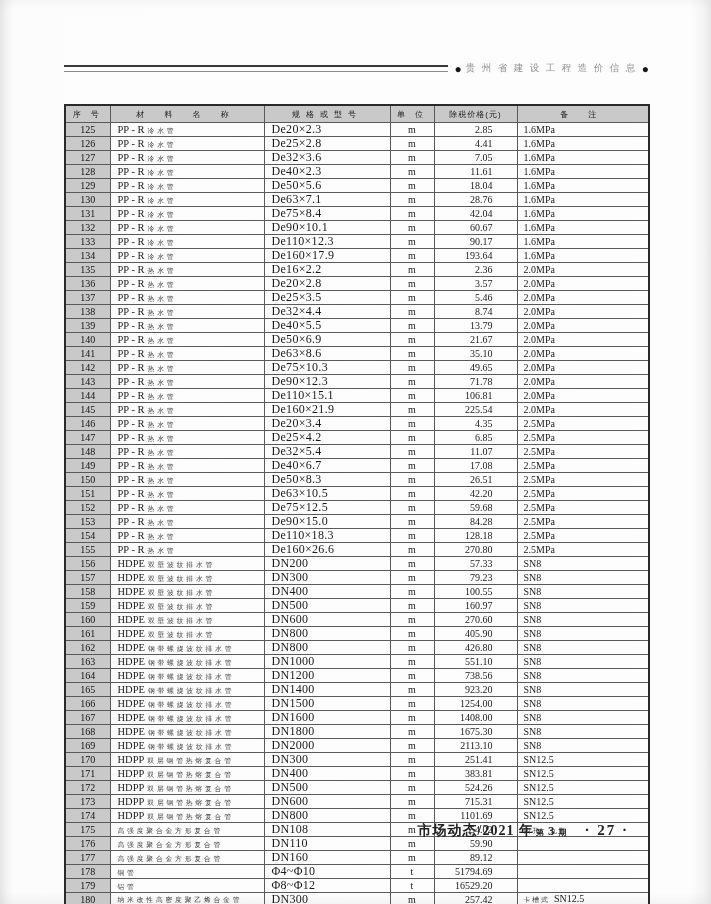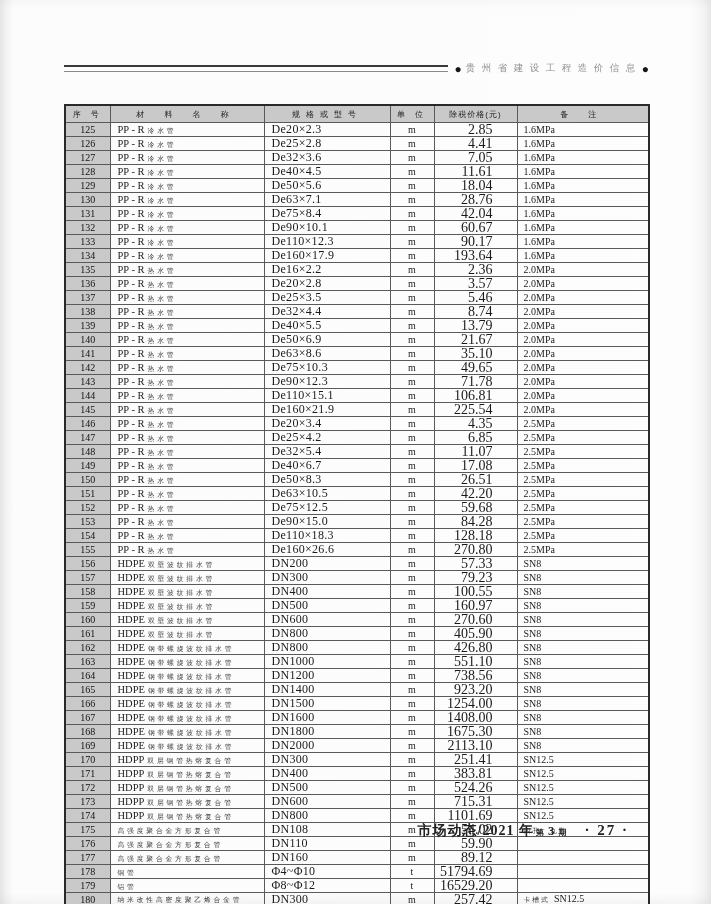--- a/index.html
+++ b/index.html
@@ -53,21 +53,21 @@
   .price thead th.ls-xs{letter-spacing:1px;}
   .price tbody tr{height:14px;}
   .price td{font-size:10px;line-height:11px;}
   td.no{background:#c9c9c9;text-align:center;font-size:10px;color:#111;}
   td.name{padding-left:7px;}
   td.name .latin{font-size:10.5px;}
   td.name .cn{font-size:6.8px;letter-spacing:2.8px;color:#3c3c3c;}
   td.name .latin + .cn{margin-left:3px;}
   td.spec{padding-left:7px;font-size:12px;letter-spacing:0.3px;}
   td.unit{text-align:center;font-size:10px;}
-  td.price-v{text-align:right;padding-right:24px;font-size:14px;}
+  td.price-v{text-align:right;padding-right:24px;font-size:10px;}
   td.note{padding-left:6px;font-size:10px;}
   td.note .note-small{font-size:6.8px;letter-spacing:2px;color:#3c3c3c;margin-right:4px;}
   
   .footer{
     position:absolute;top:822px;right:82px;
     display:flex;align-items:baseline;white-space:nowrap;
     font-weight:bold;color:#222;
   }
   .footer .f-main{font-size:14px;letter-spacing:1px;}
   .footer .f-small{font-size:8px;margin:0 2px;}
@@ -128,21 +128,21 @@
           <td class="no">127</td>
           <td class="name"><span class="latin">PP - R</span><span class="cn">冷水管</span></td>
           <td class="spec">De32×3.6</td>
           <td class="unit">m</td>
           <td class="price-v">7.05</td>
           <td class="note"><span class="note-text">1.6MPa</span></td>
         </tr>
         <tr>
           <td class="no">128</td>
           <td class="name"><span class="latin">PP - R</span><span class="cn">冷水管</span></td>
-          <td class="spec">De40×4.5</td>
+          <td class="spec">De40×2.3</td>
           <td class="unit">m</td>
           <td class="price-v">11.61</td>
           <td class="note"><span class="note-text">1.6MPa</span></td>
         </tr>
         <tr>
           <td class="no">129</td>
           <td class="name"><span class="latin">PP - R</span><span class="cn">冷水管</span></td>
           <td class="spec">De50×5.6</td>
           <td class="unit">m</td>
           <td class="price-v">18.04</td>

